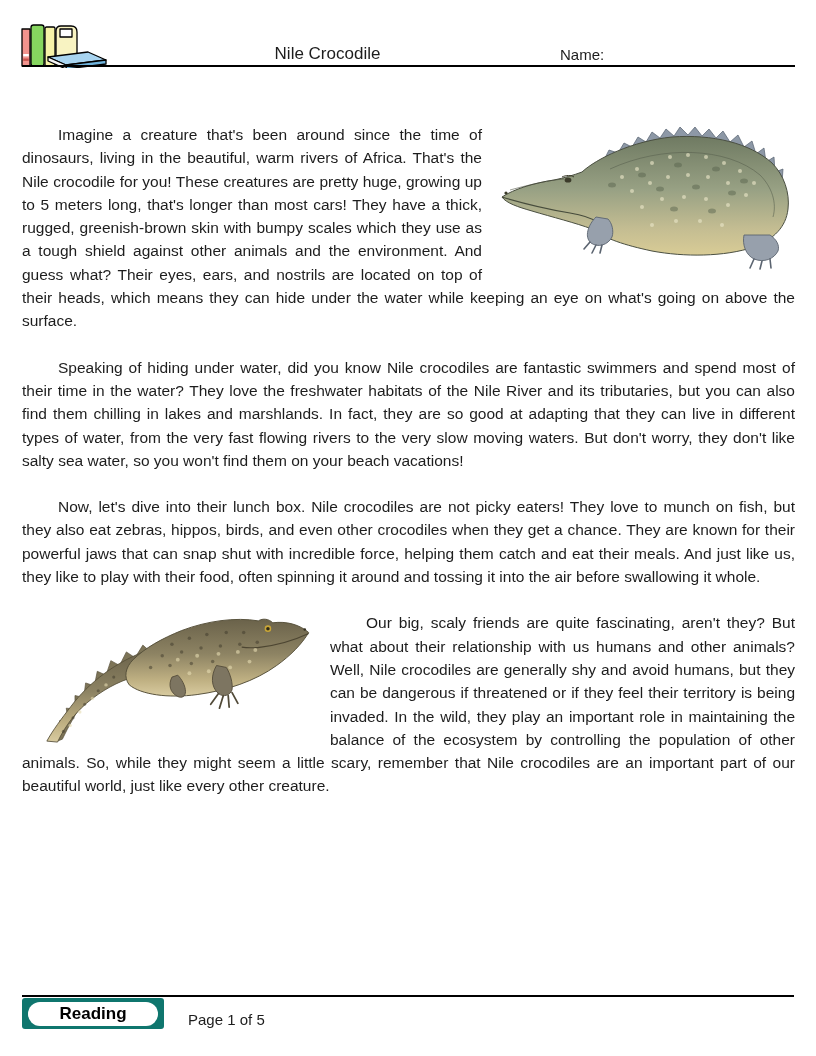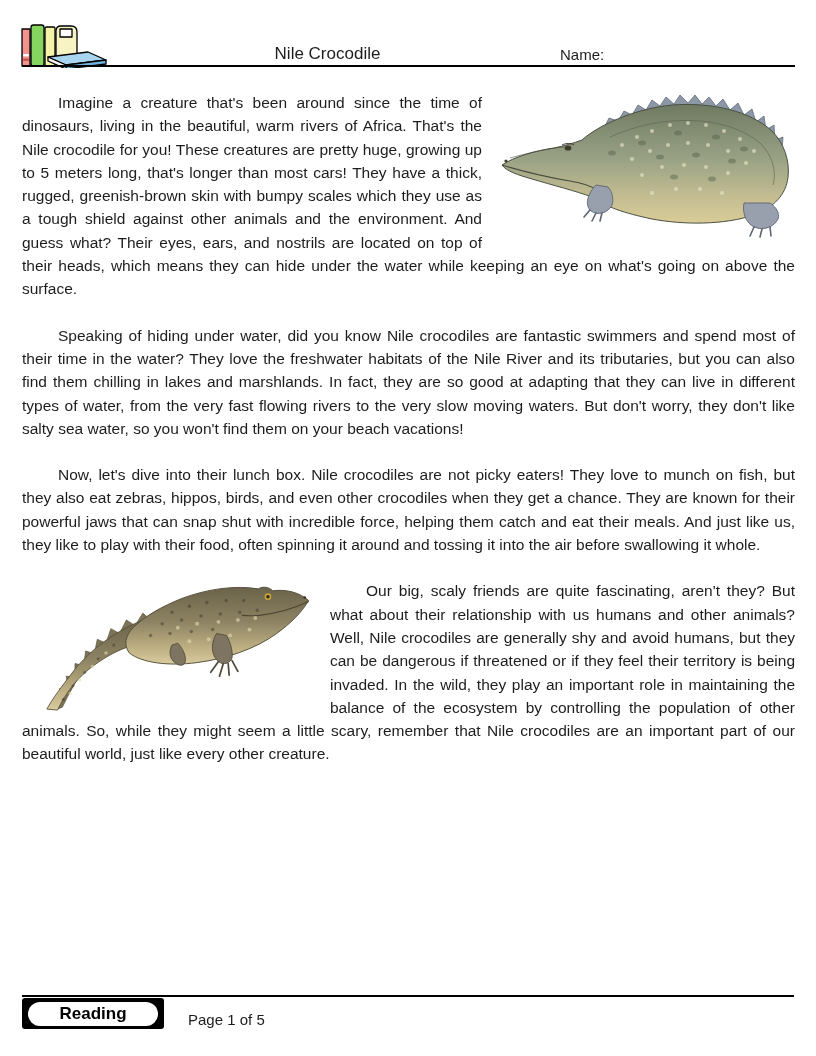--- a/index.html
+++ b/index.html
@@ -15,32 +15,32 @@
   .logo{position:absolute;left:20px;top:21px;width:90px;height:46px;}
   .page-title{position:absolute;left:230px;top:44px;width:195px;text-align:center;font-size:17px;}
   .name-label{position:absolute;left:560px;top:46px;font-size:15px;}
 
   
   .content{position:absolute;top:67px;left:22px;right:21px;}
   .content p{
     margin:23px 0 0 0;font-size:15.5px;line-height:23.3px;
     text-align:justify;text-indent:36px;
   }
-  .content p.first{margin-top:24px;}
+  .content p.first{margin-top:56px;}
   .img-right{float:right;width:303px;height:146px;margin:4px 0 8px 10px;}
   .img-left{float:left;width:296px;height:128px;margin:6px 12px 4px 0;}
   .img-right svg,.img-left svg{display:block;width:100%;height:100%;}
 
   
   .footer{
     position:absolute;top:995px;left:22px;right:22px;
     border-top:2.5px solid #000;display:flex;align-items:center;
   }
   .badge{
-    width:142px;height:31px;background:#000000;border-radius:3px;margin-top:1px;
+    width:142px;height:31px;background:#0f766e;border-radius:3px;margin-top:1px;
     display:flex;align-items:center;justify-content:center;flex:0 0 auto;
   }
   .badge-pill{
     background:#fff;border-radius:14px;width:130px;height:24px;
     display:flex;align-items:center;justify-content:center;
     font-weight:bold;font-size:17px;color:#000;
   }
   .site-url{margin-left:10px;font-size:15px;padding-top:6px;}
   .page-info{margin-left:24px;font-size:15px;padding-top:2px;margin-top:11px;}
 </style>

